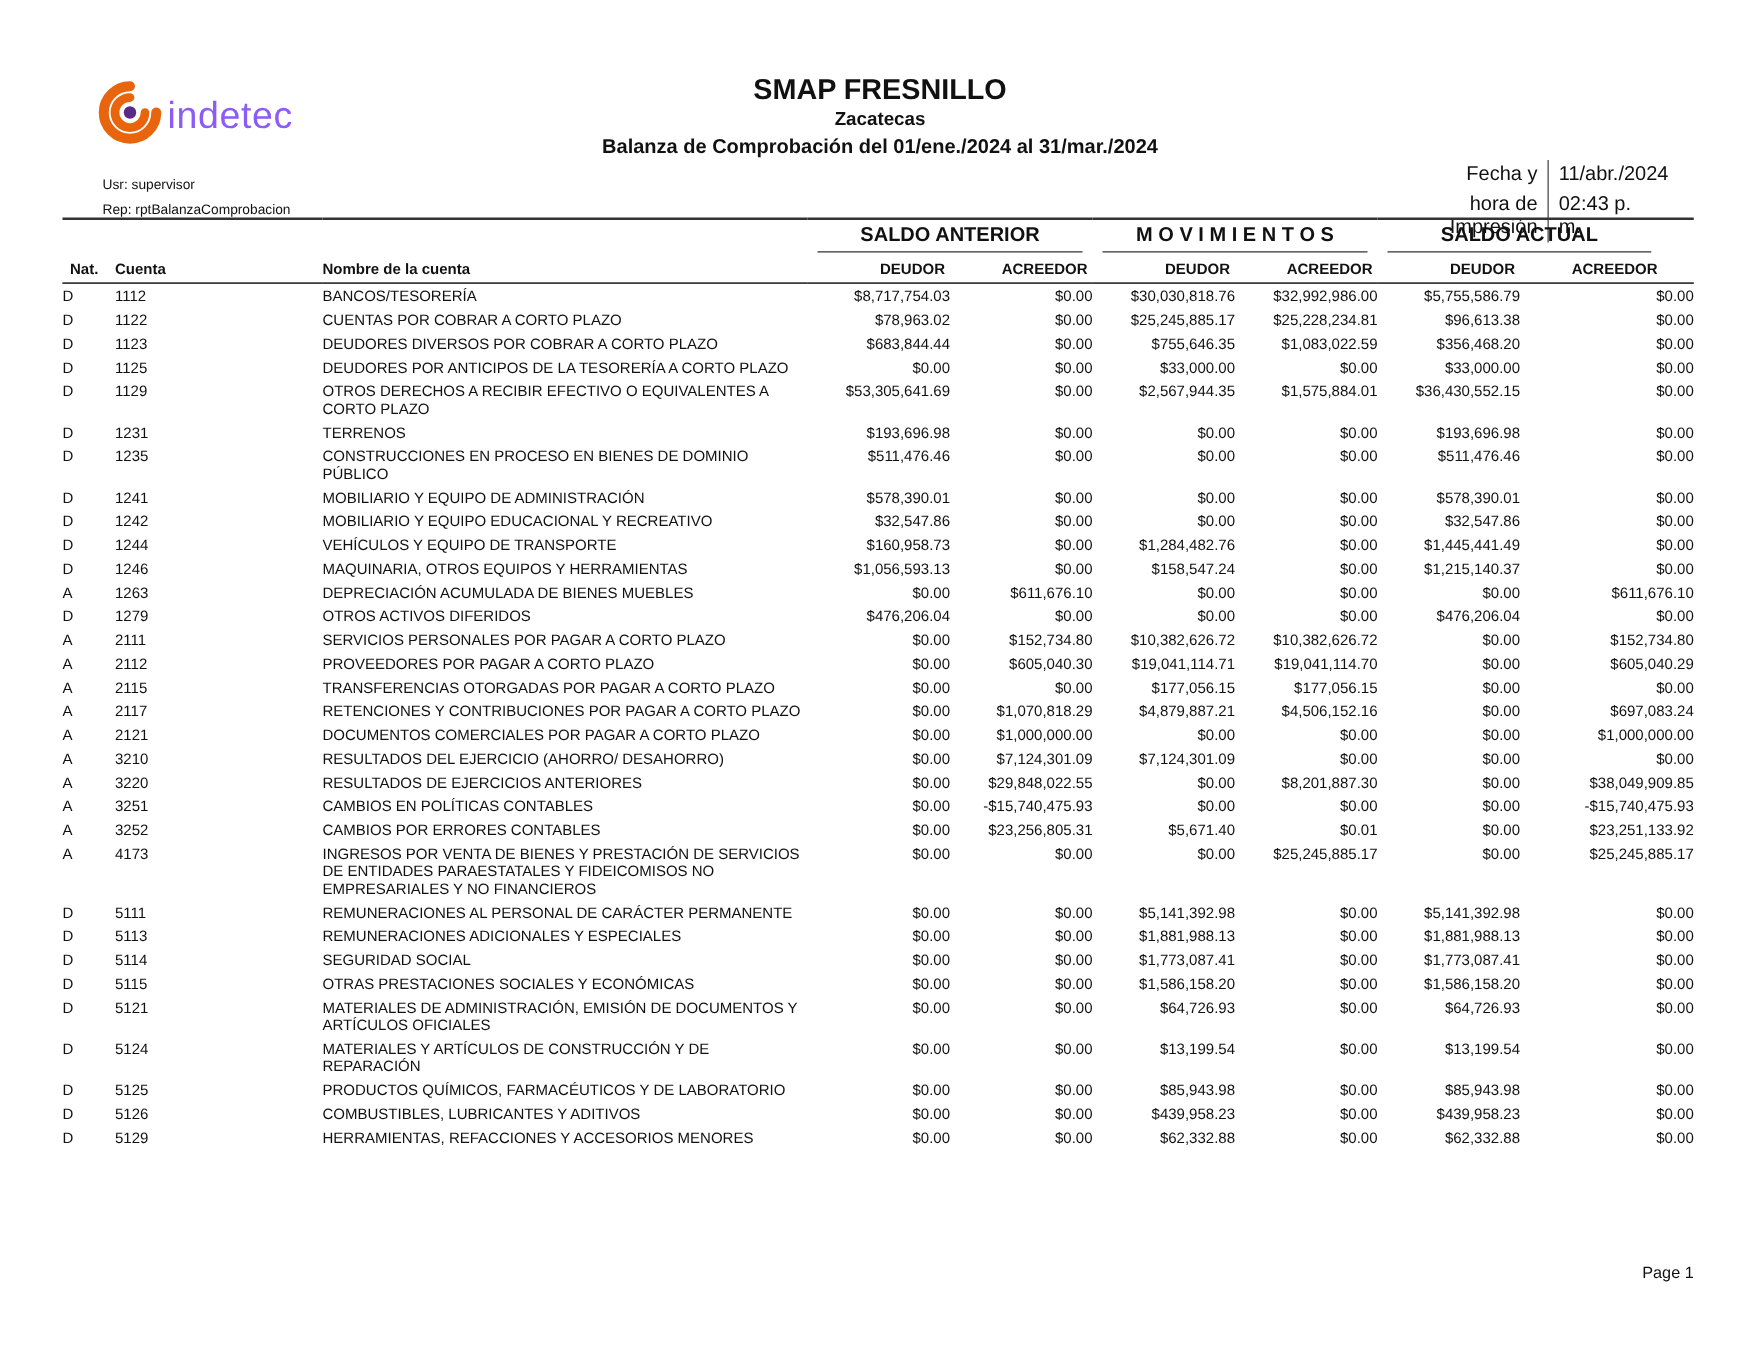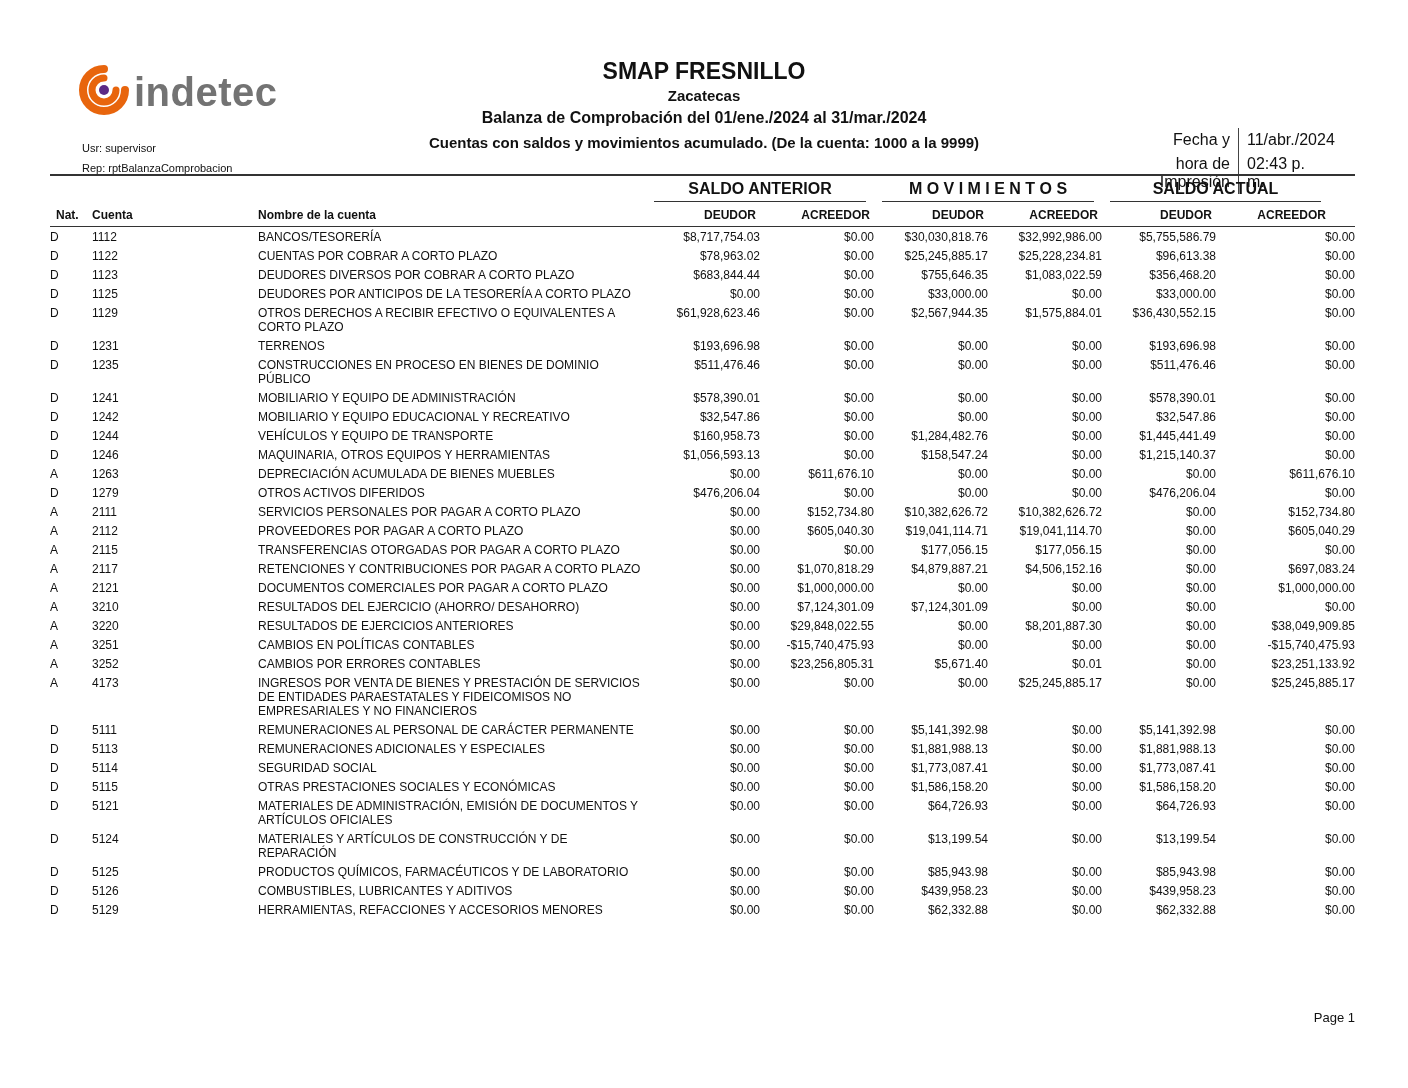--- a/index.html
+++ b/index.html
@@ -15,22 +15,22 @@
     background: #ffffff;
     overflow: hidden;
   }
 
   
   .logo {
     position: absolute; left: 78px; top: 64px;
     display: flex; align-items: center; gap: 4px;
   }
   .logo-text {
-    font-size: 40px; font-weight: bold; letter-spacing: 0.5px;
-    color: #737373;
+    font-size: 30px; font-weight: normal; letter-spacing: 0.5px;
+    color: #8b5cf6;
   }
   .center-head {
     position: absolute; left: 304px; top: 58px; width: 800px;
     text-align: center;
   }
   .center-head .title { font-size: 23px; font-weight: bold; }
   .center-head .subtitle { font-size: 15px; font-weight: bold; margin-top: 2px; }
   .center-head .report-title { font-size: 16px; font-weight: bold; margin-top: 5px; }
   .center-head .report-subtitle { font-size: 15px; font-weight: bold; margin-top: 7px; }
 
@@ -111,21 +111,20 @@
         <circle cx="26" cy="26" r="5" fill="#5b2a86"></circle>
       </svg>
     </span>
     <span class="logo-text">indetec</span>
   </div>
 
   <div class="center-head">
     <div class="title">SMAP FRESNILLO</div>
     <div class="subtitle">Zacatecas</div>
     <div class="report-title">Balanza de Comprobación del 01/ene./2024 al 31/mar./2024</div>
-    <div class="report-subtitle">Cuentas con saldos y movimientos acumulado. (De la cuenta: 1000 a la 9999)</div>
   </div>
 
   <div class="left-meta">
     <div>Usr: supervisor</div>
     <div>Rep: rptBalanzaComprobacion</div>
   </div>
 
   <div class="right-meta">
     <div class="rm-row">
       <span class="rm-label">Fecha y</span>
@@ -216,21 +215,21 @@
       <td class="num">$0.00</td>
       <td class="num">$33,000.00</td>
       <td class="num">$0.00</td>
       <td class="num">$33,000.00</td>
       <td class="numlast">$0.00</td>
     </tr>
         <tr>
       <td class="nat">D</td>
       <td class="cuenta">1129</td>
       <td class="nombre">OTROS DERECHOS A RECIBIR EFECTIVO O EQUIVALENTES A CORTO PLAZO</td>
-      <td class="num">$61,928,623.46</td>
+      <td class="num">$53,305,641.69</td>
       <td class="num">$0.00</td>
       <td class="num">$2,567,944.35</td>
       <td class="num">$1,575,884.01</td>
       <td class="num">$36,430,552.15</td>
       <td class="numlast">$0.00</td>
     </tr>
         <tr>
       <td class="nat">D</td>
       <td class="cuenta">1231</td>
       <td class="nombre">TERRENOS</td>

